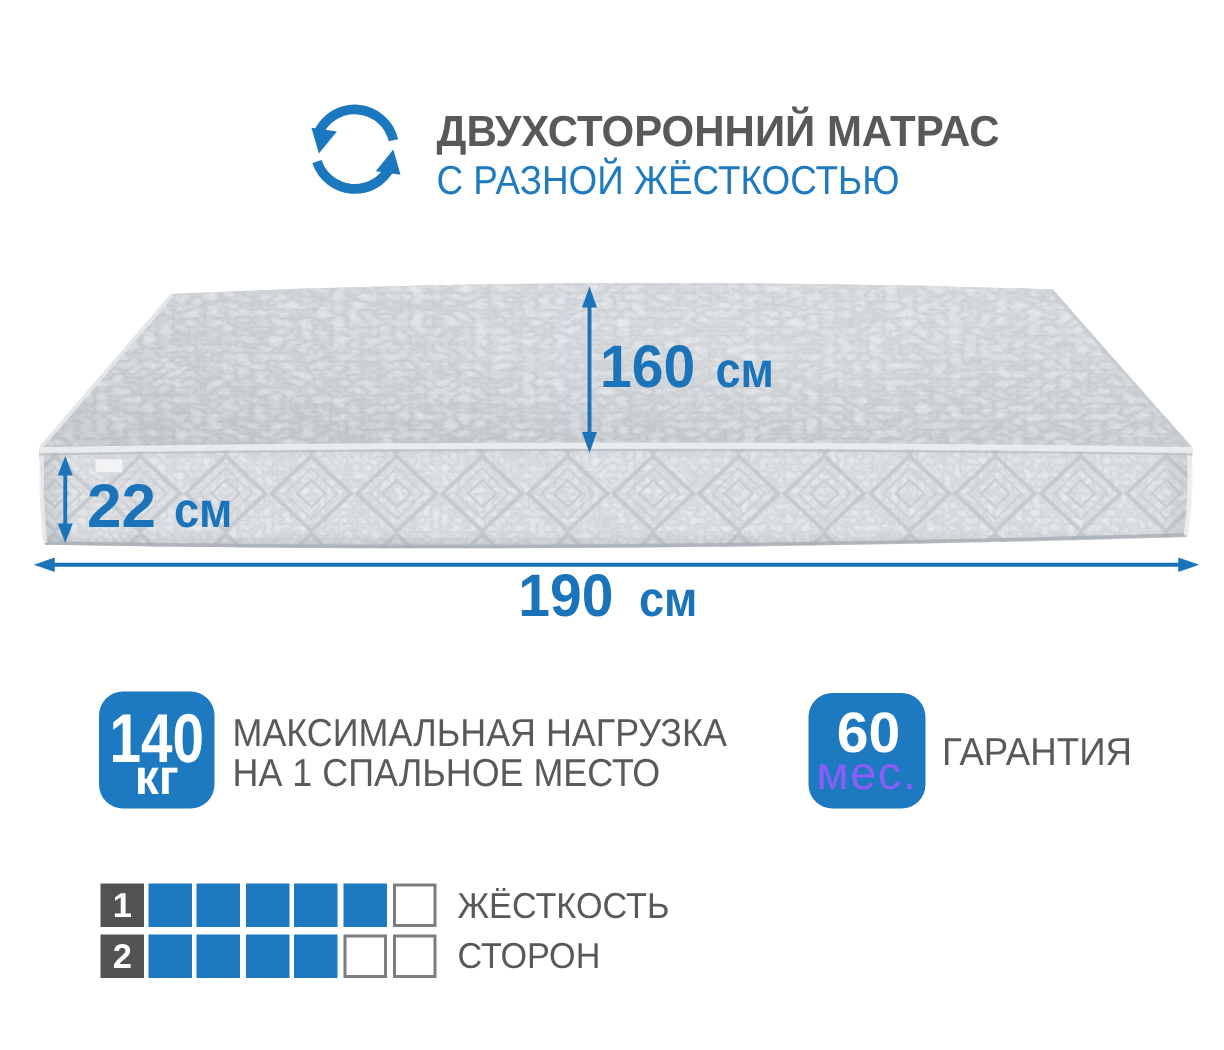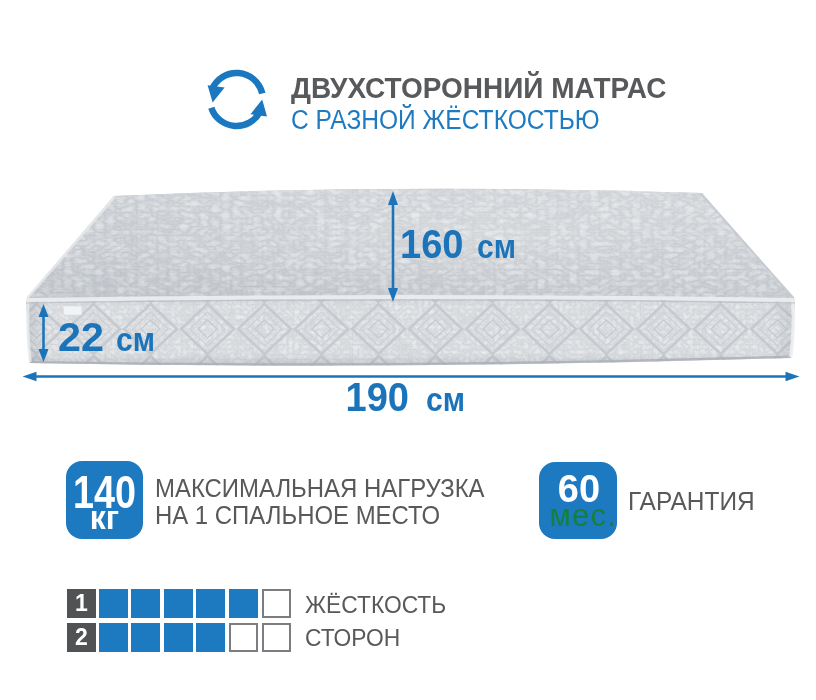--- a/index.html
+++ b/index.html
@@ -142,21 +142,21 @@
 </svg>
 
 <div class="abs" style="left:66px;top:461px;width:77px;height:78px;border-radius:16px;background:#1d79c0;"></div>
 <div class="abs" style="left:66px;top:469px;width:77px;text-align:center;font-size:46px;font-weight:bold;color:#fff;line-height:1;transform:scaleX(0.82);">140</div>
 <div class="abs" style="left:66px;top:501px;width:77px;text-align:center;font-size:33px;font-weight:bold;color:#fff;line-height:1;transform:scaleX(0.97);">кг</div>
 
 <div class="abs" style="left:155px;top:475px;font-size:26px;color:#58595b;line-height:26.5px;transform:scaleX(0.92);transform-origin:left;">МАКСИМАЛЬНАЯ НАГРУЗКА<br>НА 1 СПАЛЬНОЕ МЕСТО</div>
 
 <div class="abs" style="left:539px;top:462px;width:78px;height:77px;border-radius:16px;background:#1d79c0;"></div>
 <div class="abs" style="left:539px;top:470px;width:80px;text-align:center;font-size:38px;font-weight:bold;color:#fff;line-height:1;">60</div>
-<div class="abs" style="left:539px;top:500px;width:78px;text-align:right;font-size:31px;color:#15803d;line-height:1;letter-spacing:1.2px;">мес.</div>
+<div class="abs" style="left:539px;top:500px;width:78px;text-align:center;font-size:31px;color:#8b5cf6;line-height:1;letter-spacing:1.2px;">мес.</div>
 
 <div class="abs" style="left:628px;top:488px;font-size:26px;color:#58595b;line-height:1;transform:scaleX(0.94);transform-origin:left;">ГАРАНТИЯ</div>
 
 <div class="abs" style="left:67px;top:589px;width:29px;height:29px;background:#515254;color:#fff;font-size:23px;font-weight:bold;text-align:center;line-height:29px;">1</div>
 <div class="abs" style="left:98.6px;top:589px;width:29px;height:29px;background:#1d79c0;"></div>
 <div class="abs" style="left:131.2px;top:589px;width:29px;height:29px;background:#1d79c0;"></div>
 <div class="abs" style="left:163.8px;top:589px;width:29px;height:29px;background:#1d79c0;"></div>
 <div class="abs" style="left:196.4px;top:589px;width:29px;height:29px;background:#1d79c0;"></div>
 <div class="abs" style="left:229px;top:589px;width:29px;height:29px;background:#1d79c0;"></div>
 <div class="abs" style="left:261.6px;top:589px;width:29px;height:29px;background:#fff;border:2px solid #7b7d80;box-sizing:border-box;"></div>

